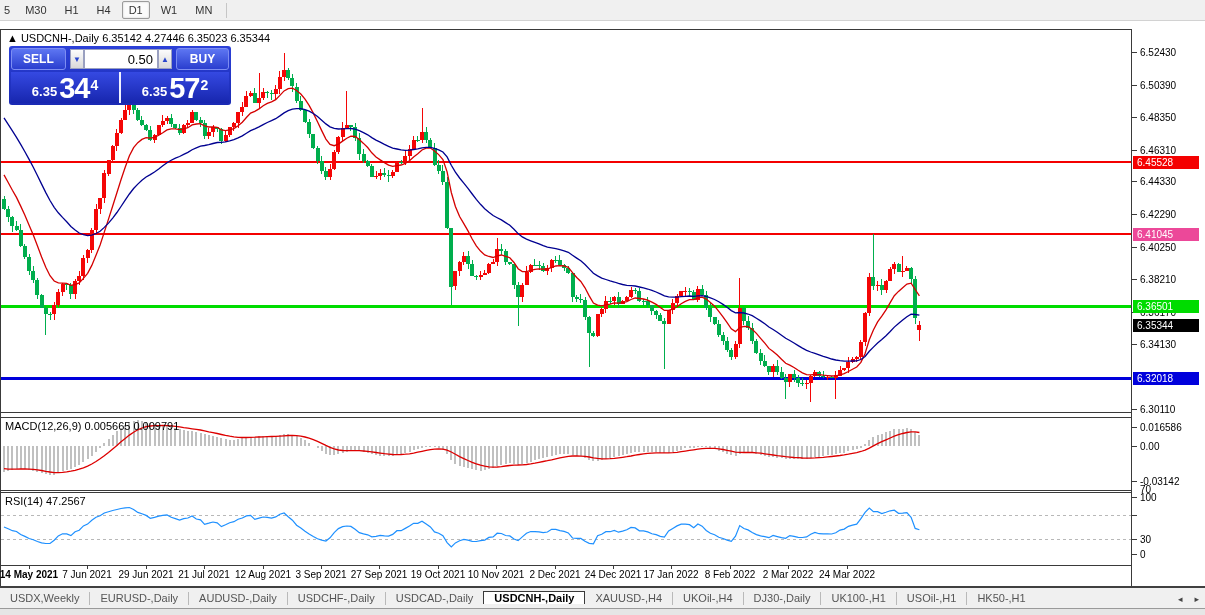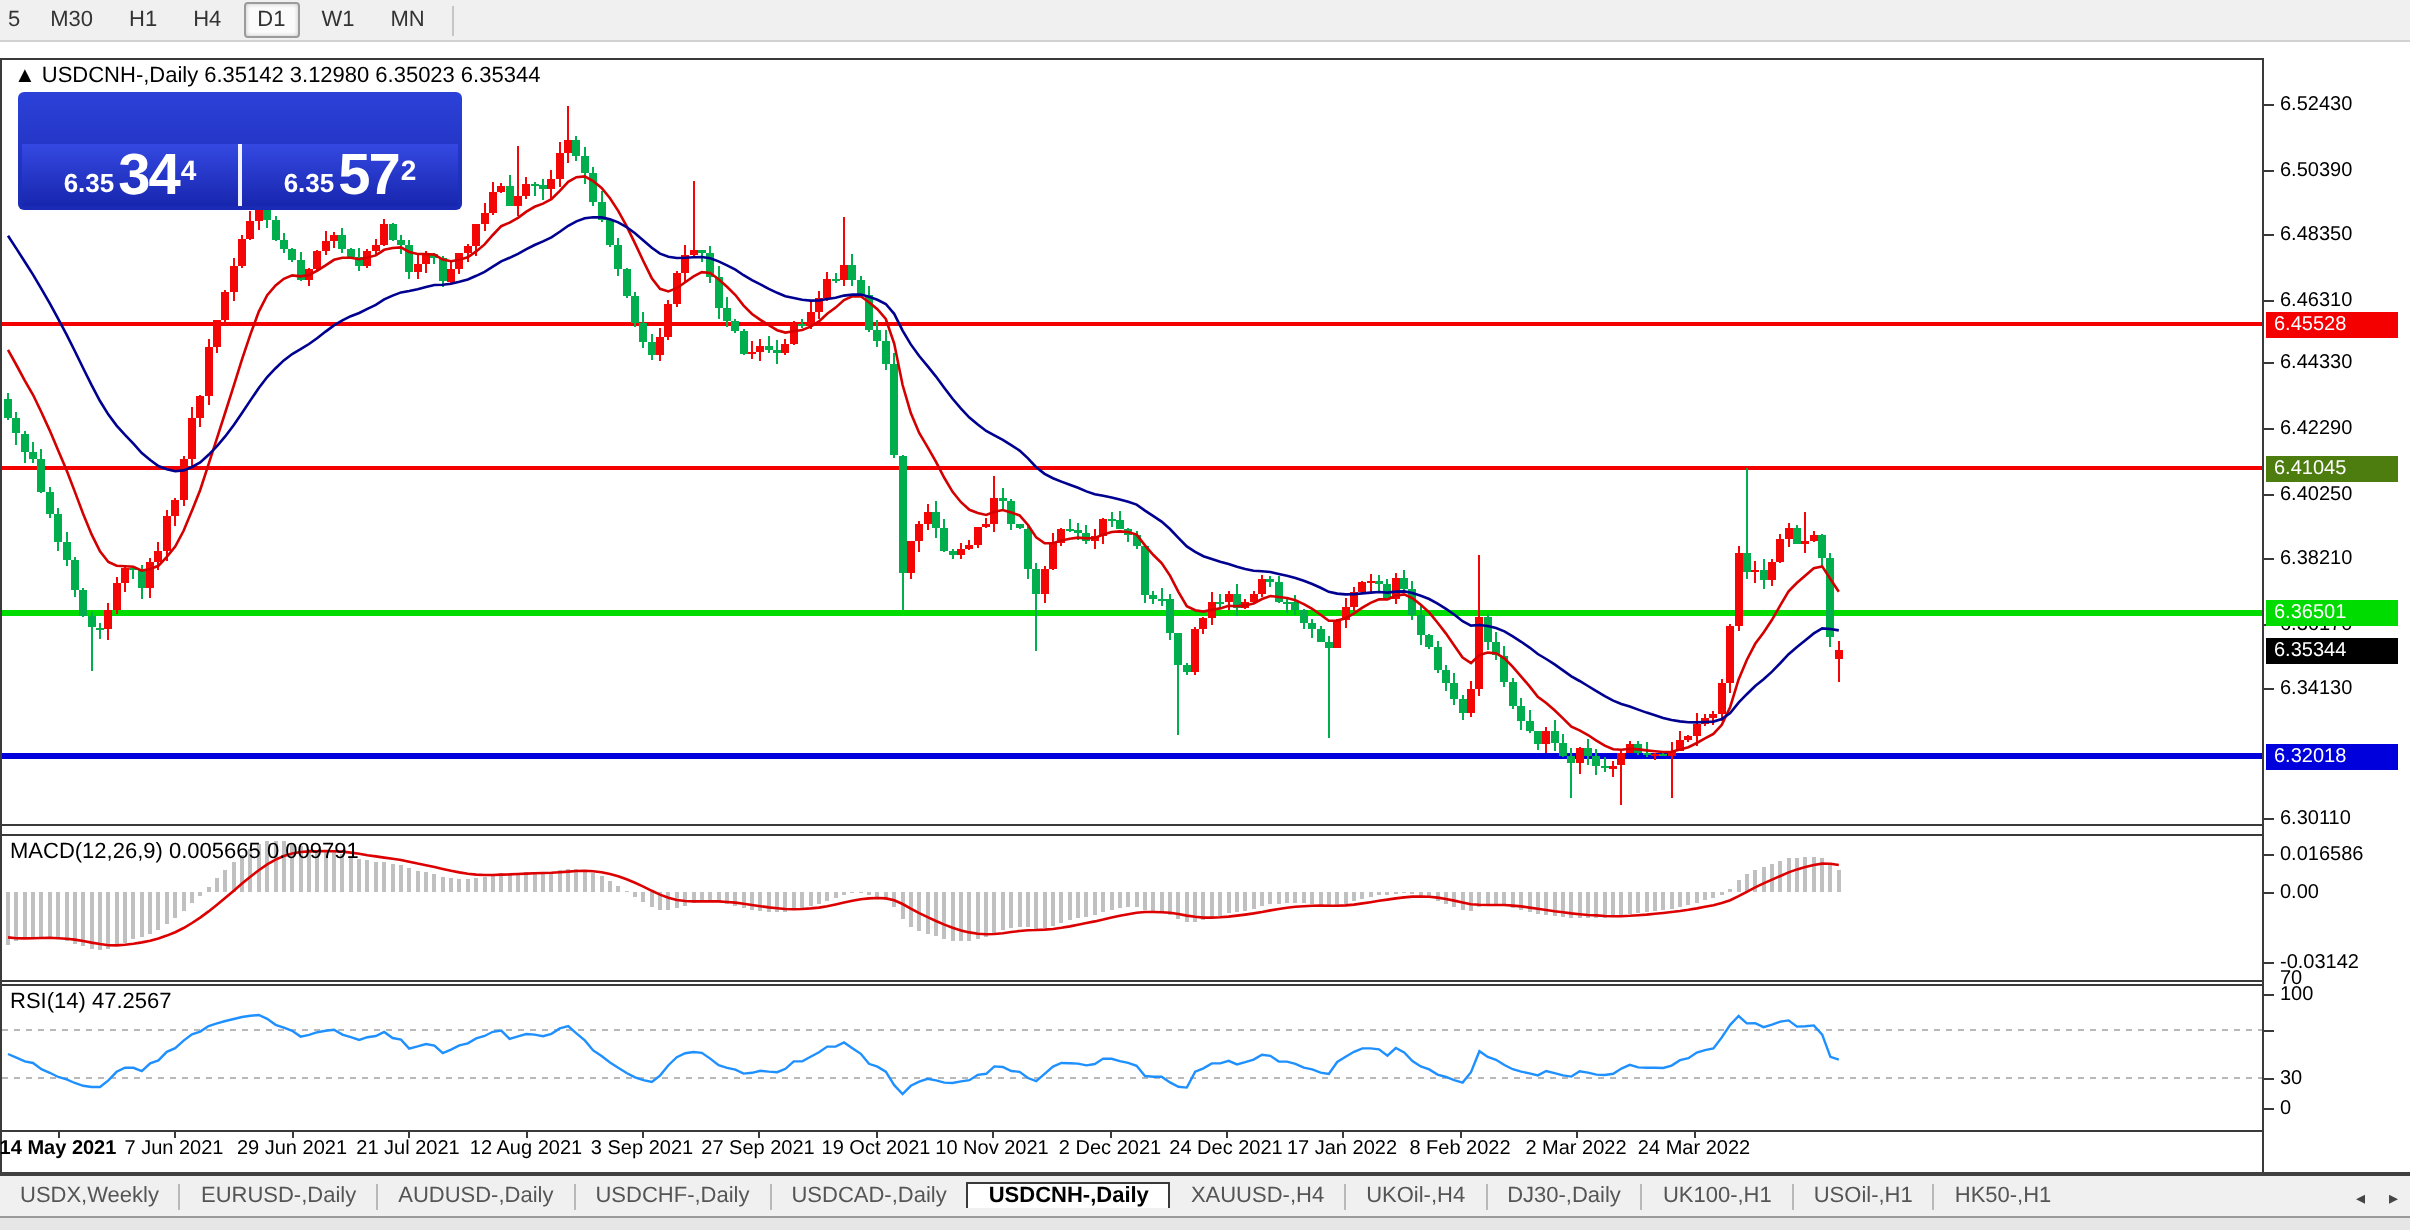--- a/index.html
+++ b/index.html
@@ -71,24 +71,31 @@
       <button class="tf-btn">H1</button>
       <button class="tf-btn">H4</button>
       <button class="tf-btn active">D1</button>
       <button class="tf-btn">W1</button>
       <button class="tf-btn">MN</button>
       <div class="tf-sep"></div>
     </div>
 
   <div class="plot-col">
     <div class="symbol-header">
-      <span>▲</span><span>USDCNH-,Daily</span><span>6.35142</span><span>3.12980</span><span>6.35023</span><span>6.35344</span>
+      <span>▲</span><span>USDCNH-,Daily</span><span>6.35142</span><span>4.27446</span><span>6.35023</span><span>6.35344</span>
     </div>
 
     <div class="trade-panel">
+      <div class="tp-row1">
+        <button class="tp-btn tp-sell">SELL</button>
+        <button class="tp-step"><span>▼</span></button>
+        <input class="tp-volinput" value="0.50" style="">
+        <button class="tp-step"><span>▲</span></button>
+        <button class="tp-btn tp-buy">BUY</button>
+      </div>
       <div class="tp-row2">
         <div class="tp-price">
           <span class="tp-small">6.35</span>
           <span class="tp-big">34</span>
           <span class="tp-sup">4</span>
         </div>
         <div class="tp-price-sep"></div>
         <div class="tp-price">
           <span class="tp-small">6.35</span>
           <span class="tp-big">57</span>
@@ -847,21 +854,21 @@
       <div class="pa-label" style="top: 447px;">-0.03142</div>
       <div class="pa-tick" style="top: 468px;"></div>
       <div class="pa-label" style="top: 463px;">100</div>
       <div class="pa-tick" style="top: 486px;"></div>
       <div class="pa-label" style="top: 455px;">70</div>
       <div class="pa-tick" style="top: 510px;"></div>
       <div class="pa-label" style="top: 505px;">30</div>
       <div class="pa-tick" style="top: 525px;"></div>
       <div class="pa-label" style="top: 520px;">0</div>
       <div class="pa-badge" style="top: 127px; background: rgb(244, 0, 0);">6.45528</div>
-      <div class="pa-badge" style="top: 199px; background: #4d7c0f;">6.41045</div>
+      <div class="pa-badge" style="top: 199px; background: #ec4899;">6.41045</div>
       <div class="pa-badge" style="top: 271px; background: rgb(0, 220, 0);">6.36501</div>
       <div class="pa-badge" style="top: 343px; background: rgb(0, 0, 220);">6.32018</div>
       <div class="pa-badge" style="top: 290px; background: rgb(0, 0, 0);">6.35344</div>
     </div>
 
   <div class="tab-bar" id="tab-bar">
       <div class="tab">USDX,Weekly</div>
       <div class="tab-div"></div>
       <div class="tab">EURUSD-,Daily</div>
       <div class="tab-div"></div>

